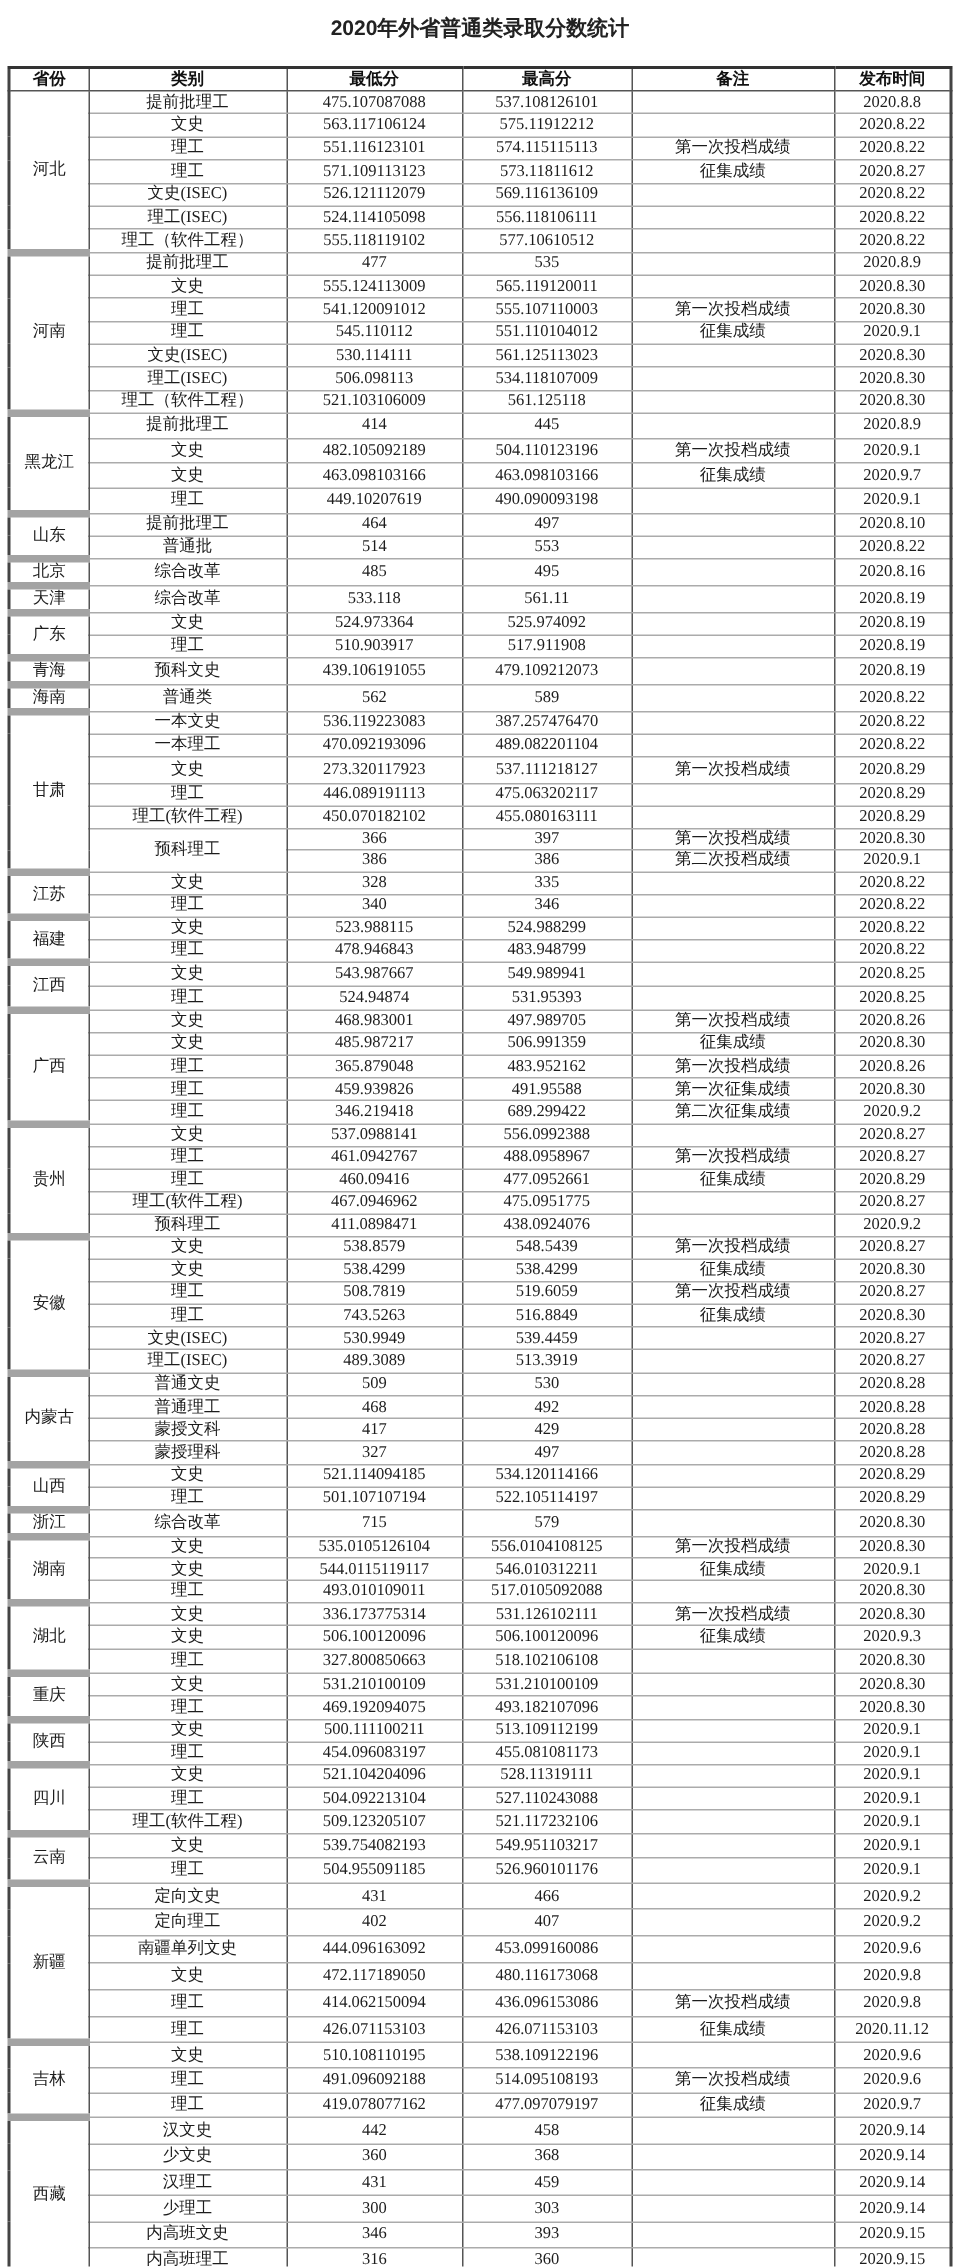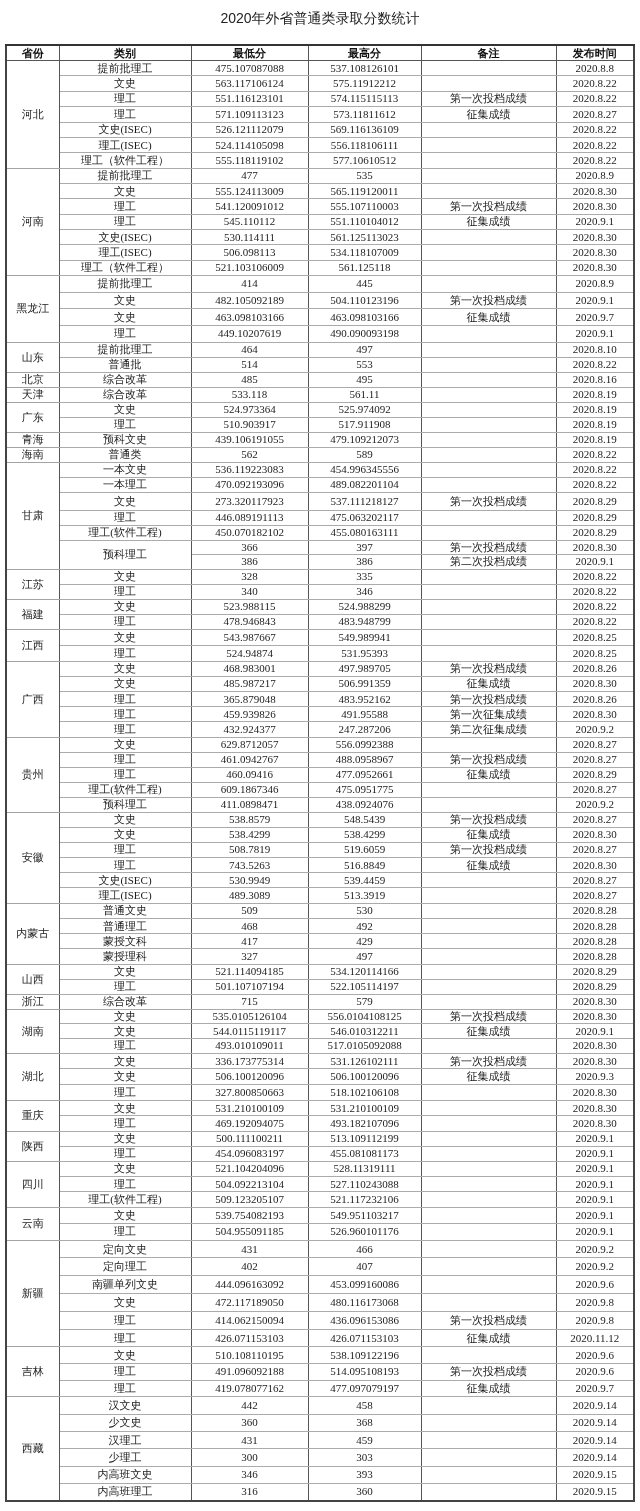--- a/index.html
+++ b/index.html
@@ -2,41 +2,41 @@
 <html><head>
 <meta charset="utf-8">
 <style>
   html, body { margin:0; padding:0; background:#ffffff; }
   body {
     width:640px; height:1511px; position:relative; overflow:hidden;
     font-family:"Liberation Serif", serif; color:#1c1c1c;
   }
   .title {
     position:absolute; top:9px; left:0; width:640px; text-align:center;
-    font-family:"Liberation Sans", sans-serif; font-weight:normal;
+    font-family:"Liberation Sans", sans-serif; font-weight:bold;
     font-size:14px; line-height:18px; color:#222;
   }
   table.scores {
     position:absolute; left:5px; top:44px; width:628px;
     border-collapse:collapse; table-layout:fixed;
     font-size:11px; border:2px solid #444;
   }
   th, td {
     padding:0; text-align:center; vertical-align:middle;
     line-height:13px; white-space:nowrap; overflow:hidden;
     border-left:1px solid #555; border-right:1px solid #555;
     border-top:1px solid #ababab; border-bottom:1px solid #ababab;
   }
   thead th {
     height:14px; font-family:"Liberation Sans", sans-serif; font-weight:bold;
     color:#111; border-top:2px solid #333; border-bottom:1px solid #555;
   }
   tbody tr { height:15px; }
   tbody tr:first-child td { border-top:1px solid #707070; }
-  td.c-prov { border-top:1px solid #707070; border-bottom:1px solid #a3a3a3; }
+  td.c-prov { border-top:1px solid #707070; border-bottom:5px solid #a3a3a3; }
 
   tbody:nth-of-type(1) tr { height:15.4px; }
   tbody:nth-of-type(2) tr { height:15.3px; }
   tbody:nth-of-type(3) tr { height:16.7px; }
   tbody:nth-of-type(10) tr:nth-child(3) { height:18px; }
   tbody:nth-of-type(10) tr:nth-child(6),
   tbody:nth-of-type(10) tr:nth-child(7) { height:14.5px; }
   tbody:nth-of-type(13) tr { height:16px; }
   tbody:nth-of-type(14) tr { height:15.2px; }
   tbody:nth-of-type(16) tr { height:15.2px; }
@@ -281,21 +281,21 @@
         <td class="c-max">589</td>
         <td class="c-note"></td>
         <td class="c-date">2020.8.22</td>
       </tr>
     </tbody>
     <tbody>
       <tr>
         <td class="c-prov" rowspan="7">甘肃</td>
         <td class="c-cat">一本文史</td>
         <td class="c-min">536.119223083</td>
-        <td class="c-max">454.996345556</td>
+        <td class="c-max">387.257476470</td>
         <td class="c-note"></td>
         <td class="c-date">2020.8.22</td>
       </tr>
       <tr>
         <td class="c-cat">一本理工</td>
         <td class="c-min">470.092193096</td>
         <td class="c-max">489.082201104</td>
         <td class="c-note"></td>
         <td class="c-date">2020.8.22</td>
       </tr>
@@ -410,52 +410,52 @@
       </tr>
       <tr>
         <td class="c-cat">理工</td>
         <td class="c-min">459.939826</td>
         <td class="c-max">491.95588</td>
         <td class="c-note">第一次征集成绩</td>
         <td class="c-date">2020.8.30</td>
       </tr>
       <tr>
         <td class="c-cat">理工</td>
-        <td class="c-min">432.924377</td>
-        <td class="c-max">247.287206</td>
+        <td class="c-min">346.219418</td>
+        <td class="c-max">689.299422</td>
         <td class="c-note">第二次征集成绩</td>
         <td class="c-date">2020.9.2</td>
       </tr>
     </tbody>
     <tbody>
       <tr>
         <td class="c-prov" rowspan="5">贵州</td>
         <td class="c-cat">文史</td>
-        <td class="c-min">629.8712057</td>
+        <td class="c-min">537.0988141</td>
         <td class="c-max">556.0992388</td>
         <td class="c-note"></td>
         <td class="c-date">2020.8.27</td>
       </tr>
       <tr>
         <td class="c-cat">理工</td>
         <td class="c-min">461.0942767</td>
         <td class="c-max">488.0958967</td>
         <td class="c-note">第一次投档成绩</td>
         <td class="c-date">2020.8.27</td>
       </tr>
       <tr>
         <td class="c-cat">理工</td>
         <td class="c-min">460.09416</td>
         <td class="c-max">477.0952661</td>
         <td class="c-note">征集成绩</td>
         <td class="c-date">2020.8.29</td>
       </tr>
       <tr>
         <td class="c-cat">理工(软件工程)</td>
-        <td class="c-min">609.1867346</td>
+        <td class="c-min">467.0946962</td>
         <td class="c-max">475.0951775</td>
         <td class="c-note"></td>
         <td class="c-date">2020.8.27</td>
       </tr>
       <tr>
         <td class="c-cat">预科理工</td>
         <td class="c-min">411.0898471</td>
         <td class="c-max">438.0924076</td>
         <td class="c-note"></td>
         <td class="c-date">2020.9.2</td>

